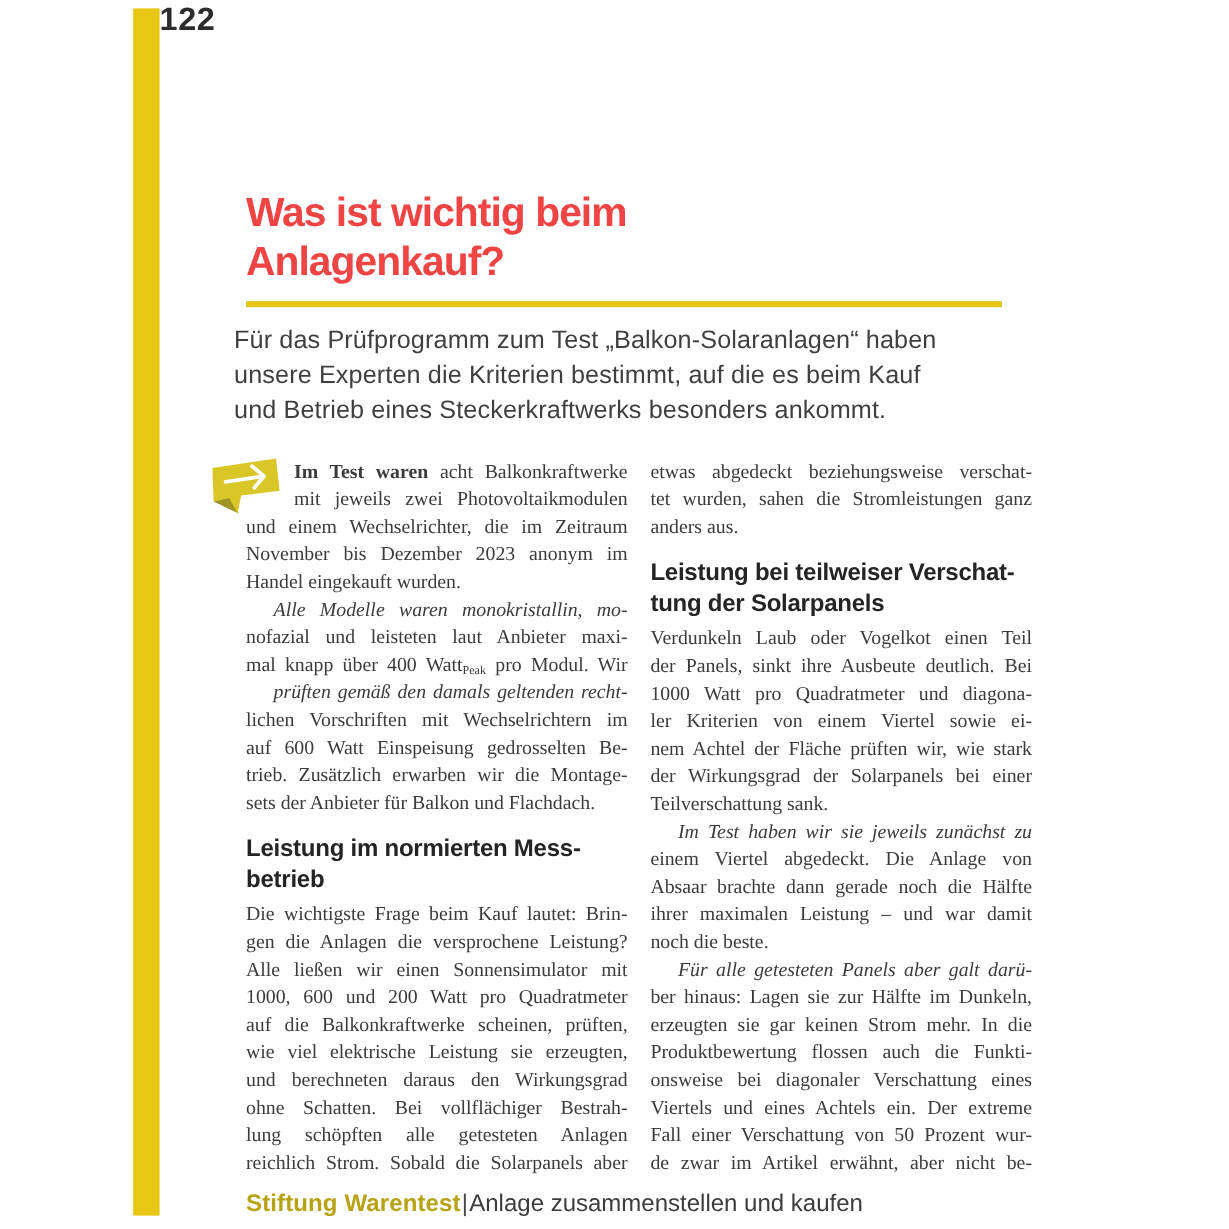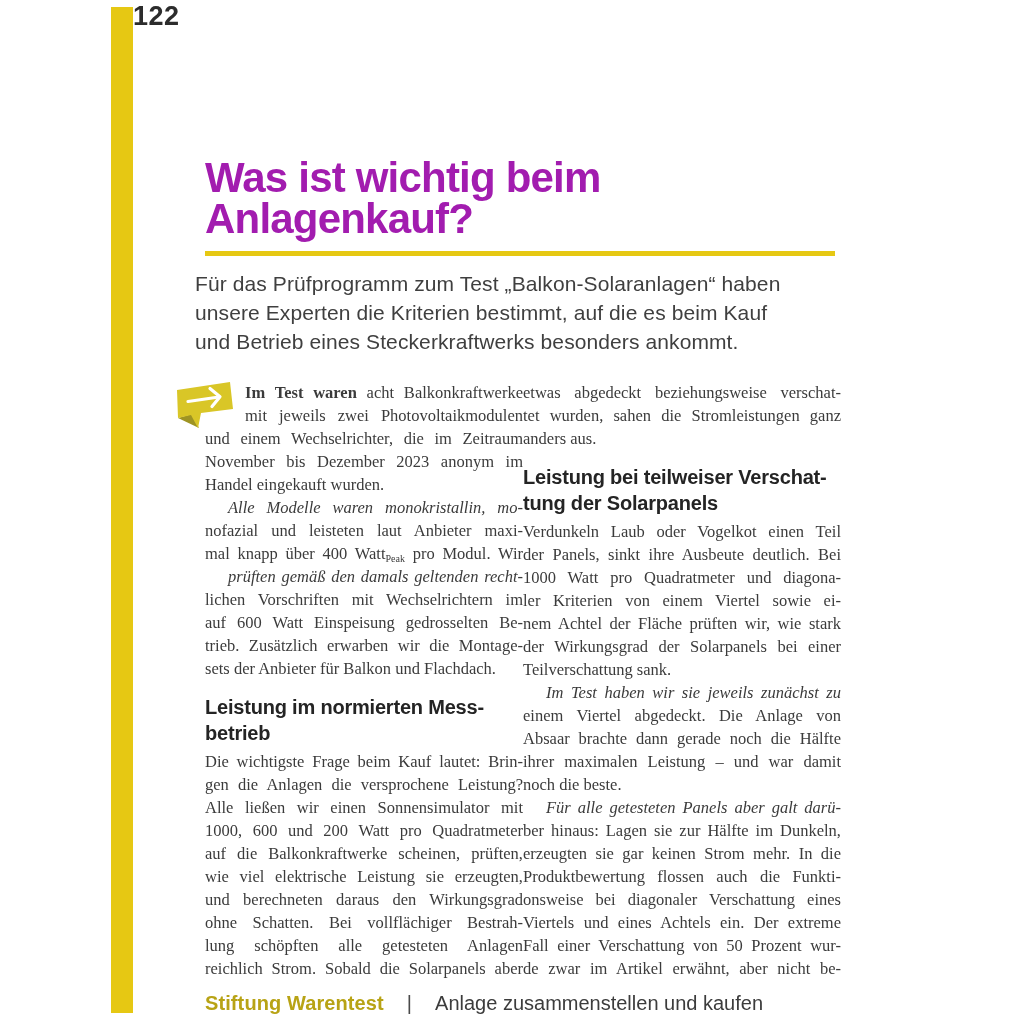--- a/index.html
+++ b/index.html
@@ -5,48 +5,48 @@
   html,body{margin:0;padding:0;}
   body{width:1024px;height:1024px;background:#ffffff;position:relative;overflow:hidden;
        font-family:"Liberation Sans","DejaVu Sans",sans-serif;-webkit-font-smoothing:antialiased;}
   .page{position:absolute;inset:0;background:#ffffff;}
 
   .accent-bar{position:absolute;left:111px;top:7px;width:22px;height:1006px;background:#e6c813;}
 
   .page-number{position:absolute;left:133px;top:1px;font-size:27px;font-weight:bold;color:#2c2c2c;letter-spacing:0.5px;}
 
   .article-title{position:absolute;left:205px;top:157px;width:655px;
-      font-size:42px;line-height:41px;font-weight:bold;color:#a21caf;letter-spacing:-0.8px;}
+      font-size:34px;line-height:41px;font-weight:bold;color:#ef4444;letter-spacing:-0.8px;}
   .title-underline{position:absolute;left:205px;top:251px;width:630px;height:5px;background:#e6c813;}
 
   .standfirst{position:absolute;left:195px;top:269px;width:660px;
       font-size:21px;line-height:29px;color:#3f3f3f;font-weight:400;letter-spacing:0.1px;}
 
-  .columns{position:absolute;left:205px;top:381px;width:656px;display:flex;}
+  .columns{position:absolute;left:205px;top:381px;width:656px;display:flex;gap:19px;}
   .col{width:318px;flex:0 0 318px;
       font-family:"Liberation Serif","DejaVu Serif",serif;
       font-size:16.5px;line-height:23px;color:#3b3b3b;}
 
   .jline{display:block;text-align:justify;text-align-last:justify;white-space:nowrap;}
   .jline.last{text-align-last:left;}
   .no-justify .jline{text-align:left;text-align-last:left;}
 
   .indent-first .jline:first-child{text-indent:23px;font-style:italic;}
 
   .subhead{font-family:"Liberation Sans","DejaVu Sans",sans-serif;
       font-size:20px;line-height:26px;font-weight:bold;color:#242424;
       margin:14px 0 4px 0;letter-spacing:-0.2px;}
 
   .lead-icon-float{float:left;width:56px;height:44px;margin-left:-29px;margin-right:13px;}
   .lead-icon-float svg{display:block;}
 
   .lead-bold{font-weight:bold;}
   sub.wpeak{font-size:61%;vertical-align:-3px;line-height:0;margin-top:41px;}
 
-  .footer{position:absolute;left:205px;top:992px;display:flex;align-items:baseline;gap:23px;
+  .footer{position:absolute;left:205px;top:992px;display:flex;align-items:baseline;gap:1px;
       font-size:20px;color:#3c3c3c;}
   .footer .brand{color:#b8a315;font-weight:bold;letter-spacing:0.1px;}
   .footer .sep{color:#4a4a4a;font-weight:300;}
 </style>
 </head>
 <body>
 
 <div class="page">
 
   <div class="accent-bar"></div>

